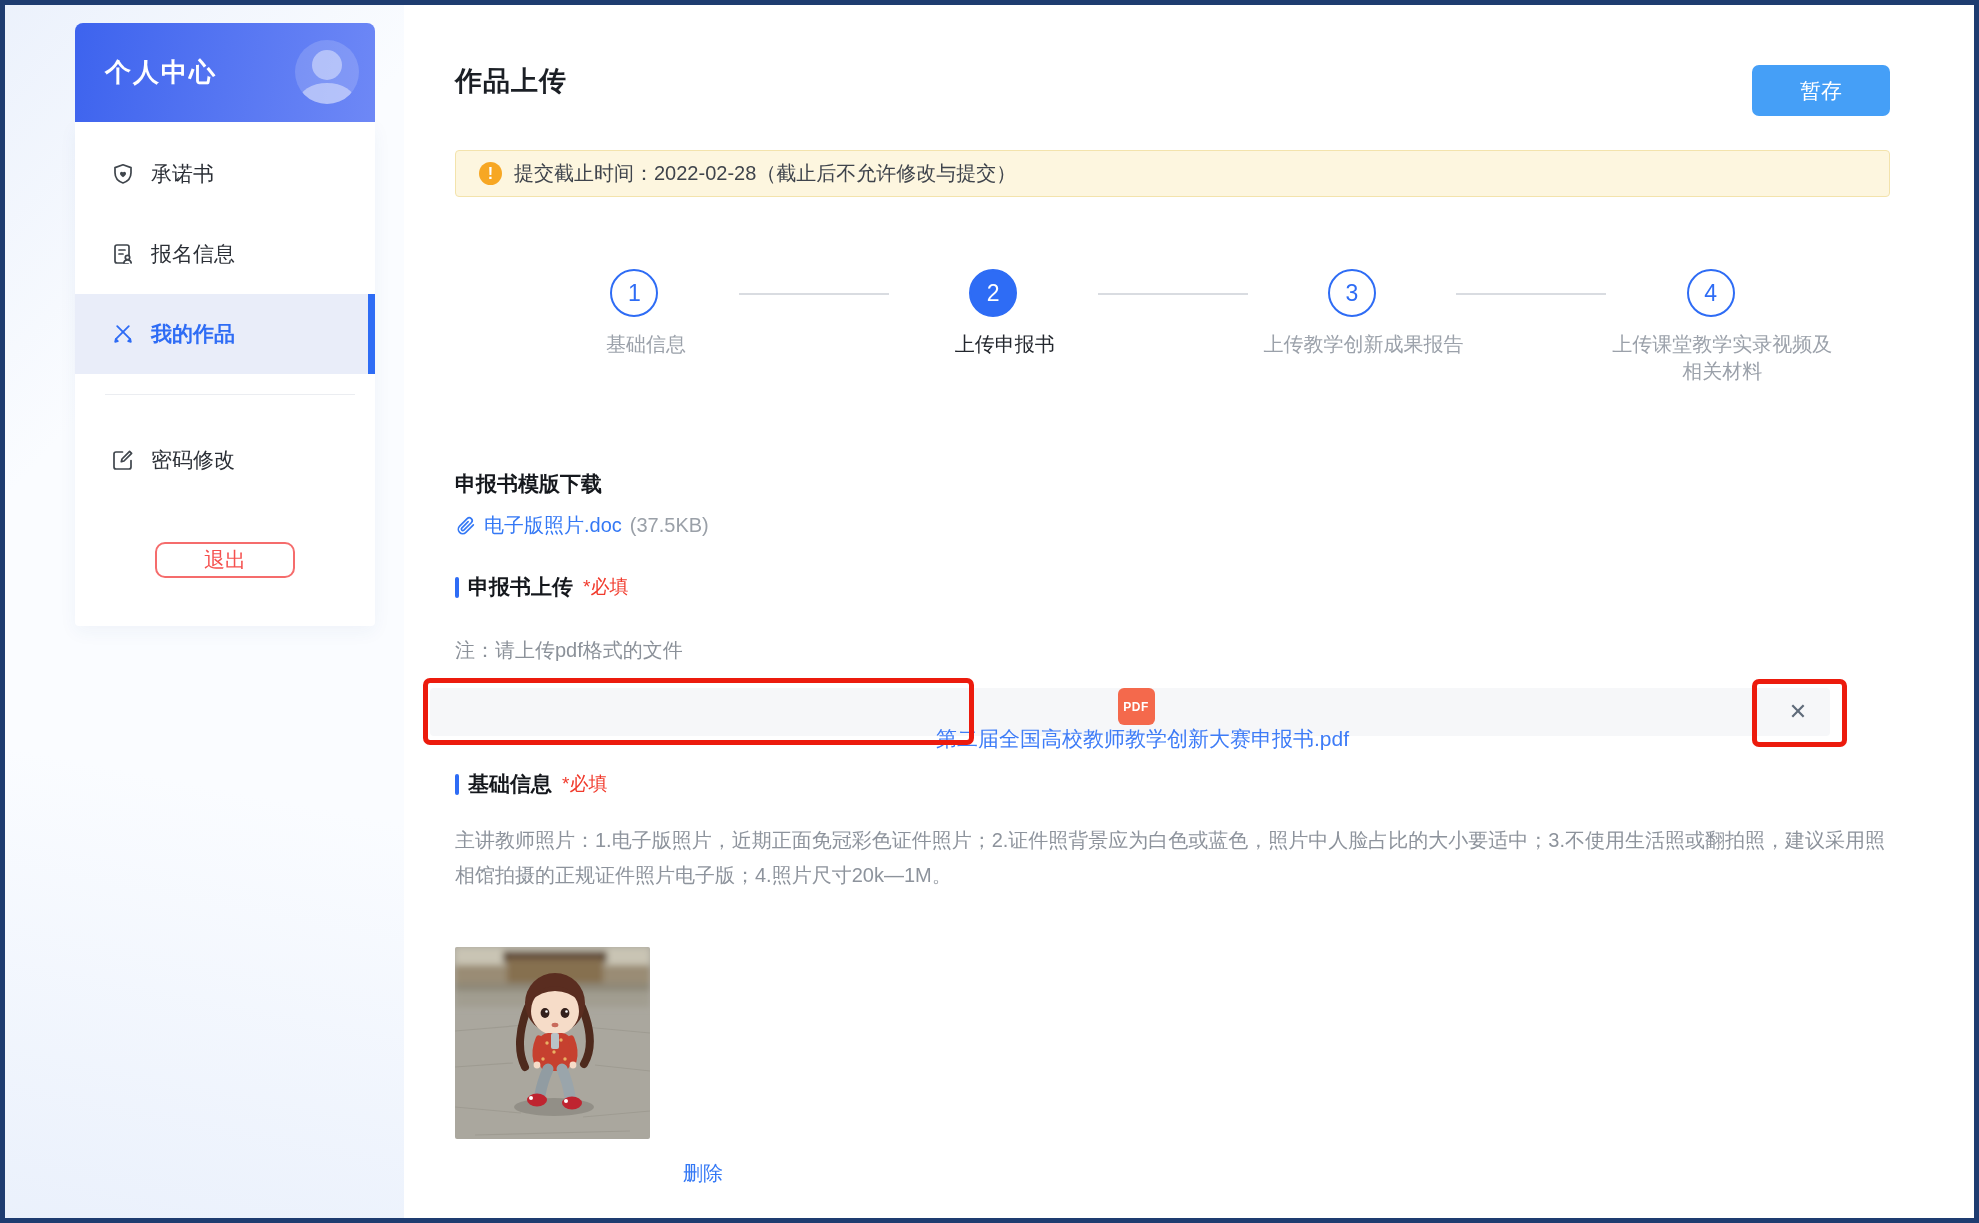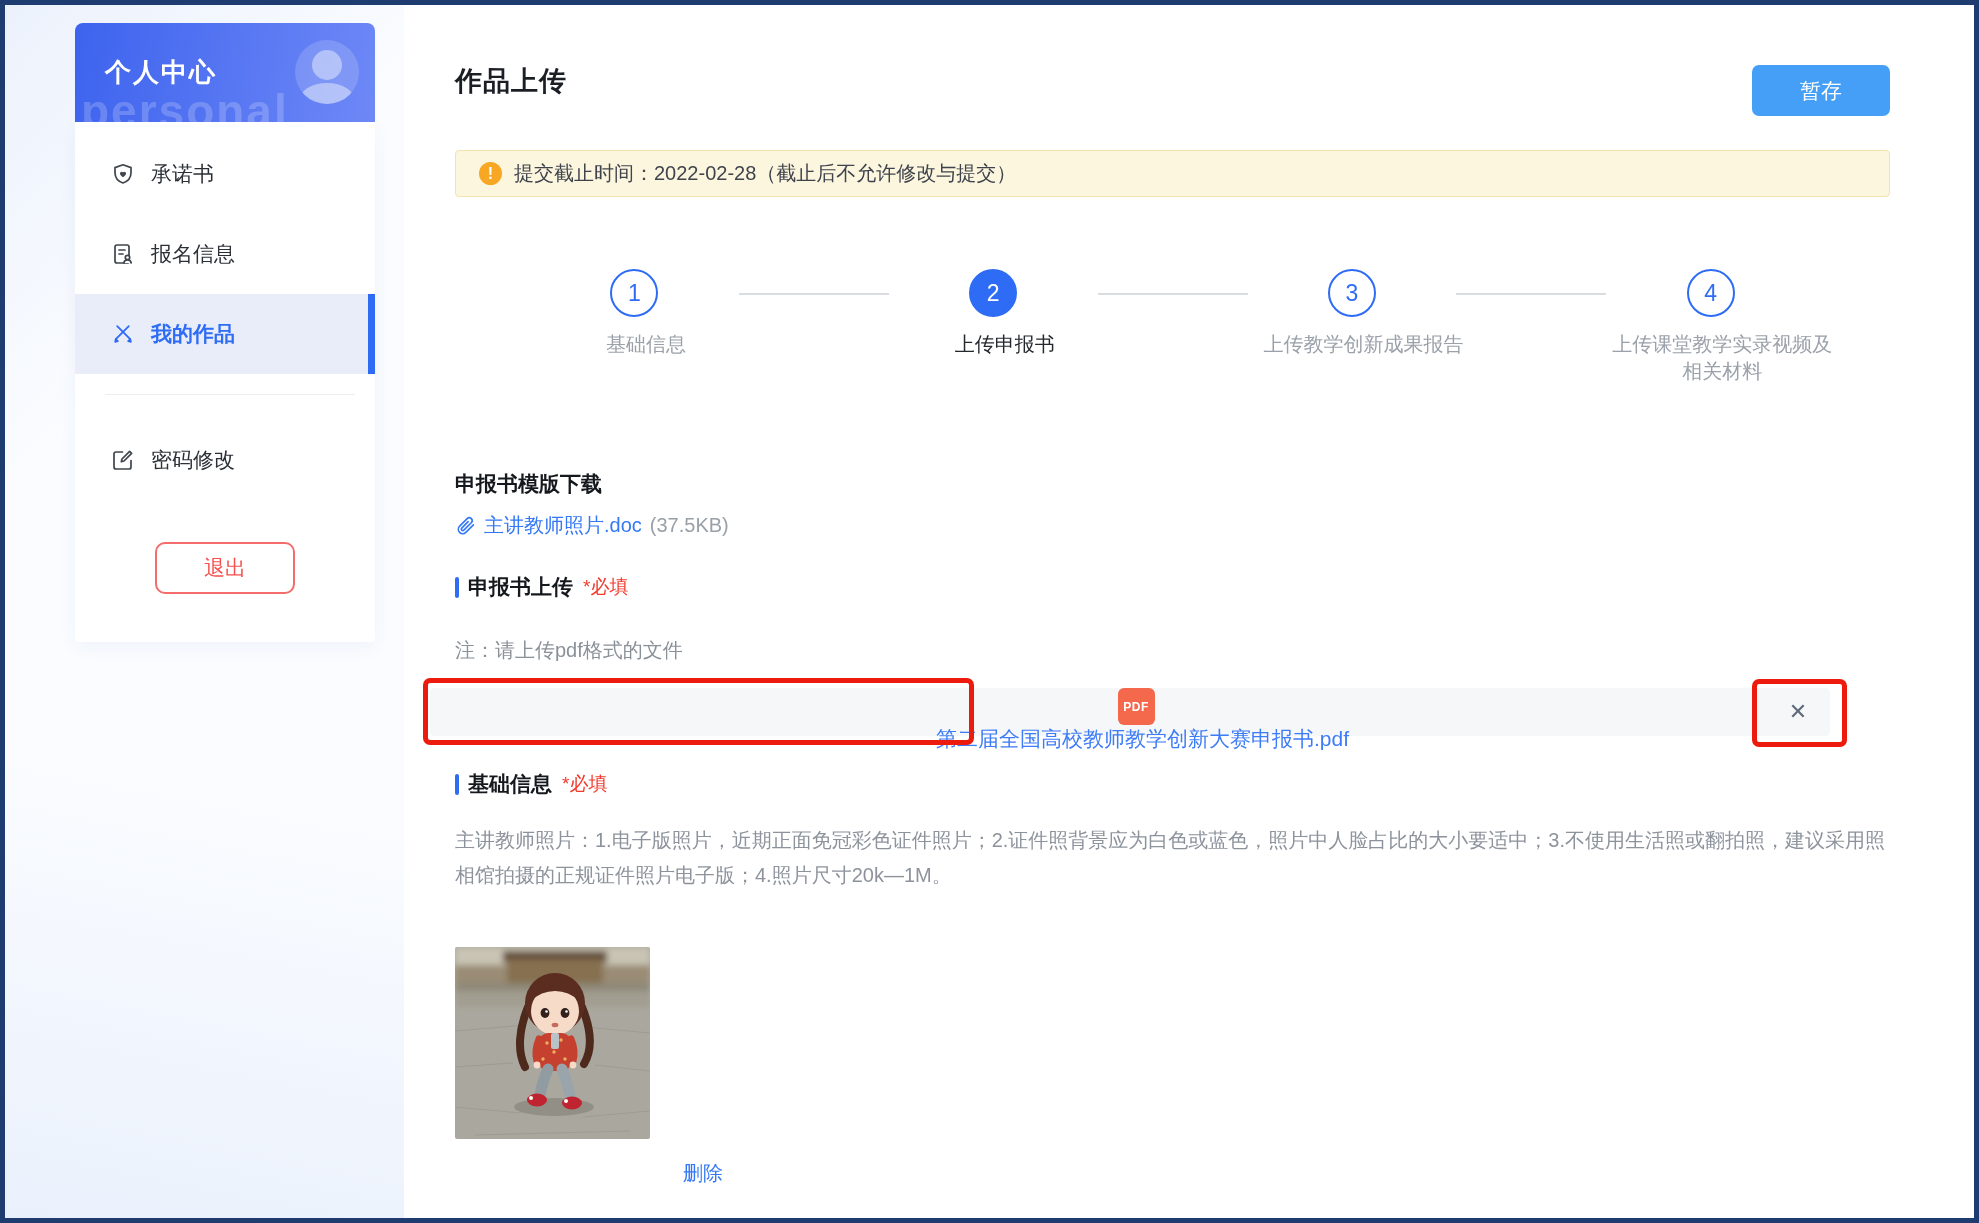--- a/index.html
+++ b/index.html
@@ -37,21 +37,21 @@
 
   .sidebar-menu { background:#fff; padding-top:12px; border-radius:0 0 4px 4px; box-shadow:0 6px 18px rgba(40,70,140,0.05); }
   .menu-item { position:relative; height:80px; display:flex; align-items:center; padding-left:36px; cursor:pointer; }
   .menu-item .mi-icon { width:24px; height:24px; margin-right:16px; flex:none; display:flex; }
   .menu-item .mi-label { font-size:21px; color:#2b2f36; }
   .menu-item.active { background:#e9edf9; }
   .menu-item.active .mi-label { color:#2e6cf5;font-weight:bold; }
   .menu-item.active::after { content:""; position:absolute; right:0; top:0; width:7px; height:100%; background:#2e6cf5; }
   .menu-divider { height:1px; background:#ebedf1; margin:20px 20px 25px 30px; }
   .logout-wrap { padding:42px 0 48px 0; display:flex; justify-content:center; }
-  .logout-btn { width:140px; height:52px; background:#fff; border:2px solid #f56c6c; border-radius:10px;
+  .logout-btn { width:140px; height:36px; background:#fff; border:2px solid #f56c6c; border-radius:10px;
     color:#f5504e; font-size:21px; cursor:pointer; font-family:inherit; }
 
   
   .main { position:absolute; left:399px; top:0; right:0; bottom:0; background:#fff; padding:0 84px 0 51px; }
   .main-header { position:relative; margin-top:58px; height:42px; }
   .page-title { font-size:27px; font-weight:bold; color:#1b1f25; letter-spacing:1px; }
   .save-btn { position:absolute; right:0; top:2px; width:138px; height:51px; border:none; border-radius:7px;
     background:#459ff7; color:#fff; font-size:21px; cursor:pointer; font-family:inherit; }
 
   .notice-banner { margin-top:45px; height:47px; background:#fdf6df; border:1px solid #f3e3ac; border-radius:4px;
@@ -100,21 +100,20 @@
 </style>
 </head>
 <body>
 
 <div class="page">
   <div class="deco-a"></div>
   <div class="deco-b"></div>
 
   <div class="sidebar">
     <div class="sidebar-header">
-      <div class="sidebar-watermark">personal</div>
       <div class="sidebar-title">个人中心</div>
       <div class="avatar">
         <div class="head"></div>
         <div class="shoulders"></div>
       </div>
     </div>
     <div class="sidebar-menu">
       <div class="menu-item">
         <span class="mi-icon">
           <svg viewBox="0 0 24 24" width="24" height="24" fill="none" stroke="#3f454c" stroke-width="1.7" stroke-linejoin="round">
@@ -196,21 +195,21 @@
       </div>
     </div>
 
     <div class="tpl-title">申报书模版下载</div>
     <div class="tpl-link-row">
       <span class="clip-icon">
         <svg viewBox="0 0 24 24" width="21" height="21" fill="none" stroke="#3478f5" stroke-width="1.9" stroke-linecap="round" stroke-linejoin="round">
           <path d="M21 11.3l-8.6 8.6a5 5 0 0 1-7.1-7.1l8.6-8.6a3.3 3.3 0 0 1 4.7 4.7l-8.5 8.4a1.7 1.7 0 0 1-2.4-2.4L15 7.6"></path>
         </svg>
       </span>
-      <a class="tpl-link">主讲教师照片.doc</a>
+      <a class="tpl-link">电子版照片.doc</a>
       <span class="tpl-size">(37.5KB)</span>
     </div>
 
     <div class="section-header">
       <span class="blue-bar"></span>
       <span class="section-title">申报书上传</span>
       <span class="required">*必填</span>
     </div>
     <div class="upload-note">注：请上传pdf格式的文件</div>
 

